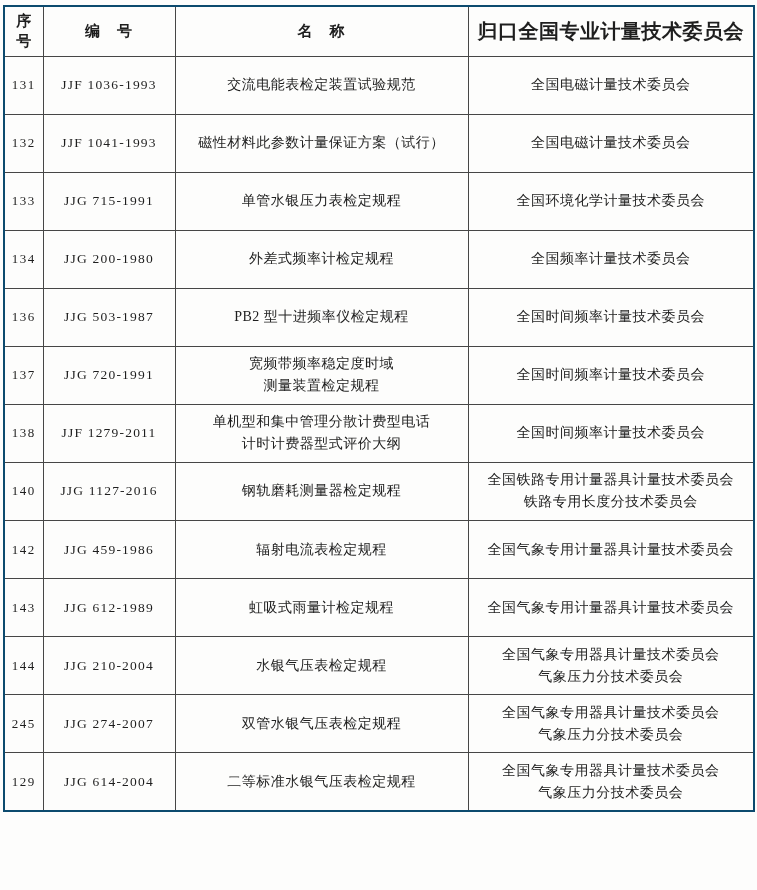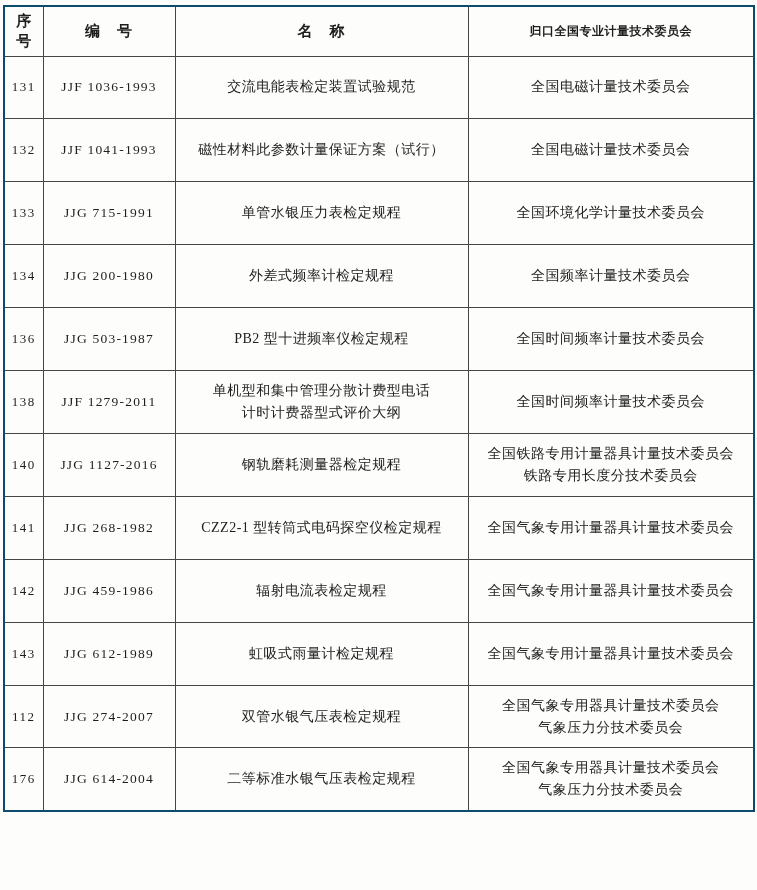--- a/index.html
+++ b/index.html
@@ -40,21 +40,21 @@
     font-weight: bold;
     line-height: 20px;
     padding: 0 6px;
   }
   th.h-code, th.h-name {
     font-size: 15px;
     font-weight: bold;
     letter-spacing: 1px;
   }
   th.h-committee {
-    font-size: 12px;
+    font-size: 20px;
     font-weight: bold;
     letter-spacing: 0.5px;
   }
   td.c-serial {
     font-size: 13px;
     letter-spacing: 1.5px;
   }
   td.c-code {
     font-size: 13.5px;
     letter-spacing: 1.2px;
@@ -133,20 +133,31 @@
           <td class="c-serial">136</td>
           <td class="c-code">JJG 503-1987</td>
           <td class="c-name">
             <div class="cell-line">PB2 型十进频率仪检定规程</div>
           </td>
           <td class="c-committee">
             <div class="cell-line">全国时间频率计量技术委员会</div>
           </td>
         </tr>
         <tr>
+          <td class="c-serial">137</td>
+          <td class="c-code">JJG 720-1991</td>
+          <td class="c-name">
+            <div class="cell-line">宽频带频率稳定度时域</div>
+            <div class="cell-line">测量装置检定规程</div>
+          </td>
+          <td class="c-committee">
+            <div class="cell-line">全国时间频率计量技术委员会</div>
+          </td>
+        </tr>
+        <tr>
           <td class="c-serial">138</td>
           <td class="c-code">JJF 1279-2011</td>
           <td class="c-name">
             <div class="cell-line">单机型和集中管理分散计费型电话</div>
             <div class="cell-line">计时计费器型式评价大纲</div>
           </td>
           <td class="c-committee">
             <div class="cell-line">全国时间频率计量技术委员会</div>
           </td>
         </tr>
@@ -155,62 +166,63 @@
           <td class="c-code">JJG 1127-2016</td>
           <td class="c-name">
             <div class="cell-line">钢轨磨耗测量器检定规程</div>
           </td>
           <td class="c-committee">
             <div class="cell-line">全国铁路专用计量器具计量技术委员会</div>
             <div class="cell-line">铁路专用长度分技术委员会</div>
           </td>
         </tr>
         <tr>
-          <td class="c-serial">141</td>
-          <td class="c-code">JJG 268-1982</td>
-          <td class="c-name">
-            <div class="cell-line">CZZ2-1 型转筒式电码探空仪检定规程</div>
-          </td>
-          <td class="c-committee">
-            <div class="cell-line">全国气象专用计量器具计量技术委员会</div>
-          </td>
-        </tr>
-        <tr>
           <td class="c-serial">142</td>
           <td class="c-code">JJG 459-1986</td>
           <td class="c-name">
             <div class="cell-line">辐射电流表检定规程</div>
           </td>
           <td class="c-committee">
             <div class="cell-line">全国气象专用计量器具计量技术委员会</div>
           </td>
         </tr>
         <tr>
           <td class="c-serial">143</td>
           <td class="c-code">JJG 612-1989</td>
           <td class="c-name">
             <div class="cell-line">虹吸式雨量计检定规程</div>
           </td>
           <td class="c-committee">
             <div class="cell-line">全国气象专用计量器具计量技术委员会</div>
           </td>
         </tr>
         <tr>
-          <td class="c-serial">112</td>
-          <td class="c-code">JJG 274-2007</td>
-          <td class="c-name">
-            <div class="cell-line">双管水银气压表检定规程</div>
+          <td class="c-serial">144</td>
+          <td class="c-code">JJG 210-2004</td>
+          <td class="c-name">
+            <div class="cell-line">水银气压表检定规程</div>
           </td>
           <td class="c-committee">
             <div class="cell-line">全国气象专用器具计量技术委员会</div>
             <div class="cell-line">气象压力分技术委员会</div>
           </td>
         </tr>
         <tr>
-          <td class="c-serial">176</td>
+          <td class="c-serial">245</td>
+          <td class="c-code">JJG 274-2007</td>
+          <td class="c-name">
+            <div class="cell-line">双管水银气压表检定规程</div>
+          </td>
+          <td class="c-committee">
+            <div class="cell-line">全国气象专用器具计量技术委员会</div>
+            <div class="cell-line">气象压力分技术委员会</div>
+          </td>
+        </tr>
+        <tr>
+          <td class="c-serial">129</td>
           <td class="c-code">JJG 614-2004</td>
           <td class="c-name">
             <div class="cell-line">二等标准水银气压表检定规程</div>
           </td>
           <td class="c-committee">
             <div class="cell-line">全国气象专用器具计量技术委员会</div>
             <div class="cell-line">气象压力分技术委员会</div>
           </td>
         </tr>
       </tbody>

